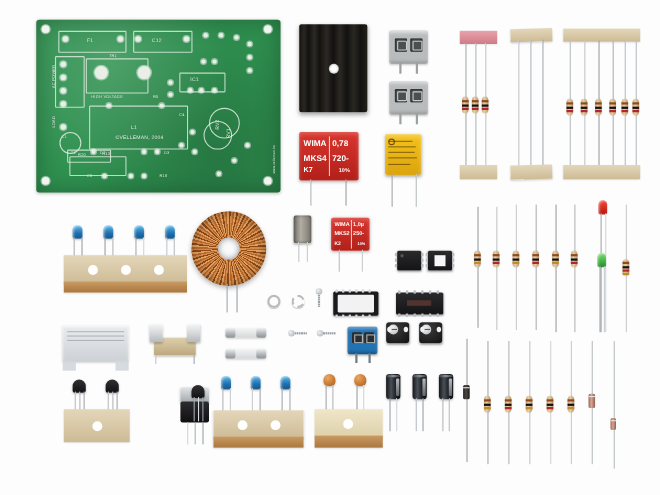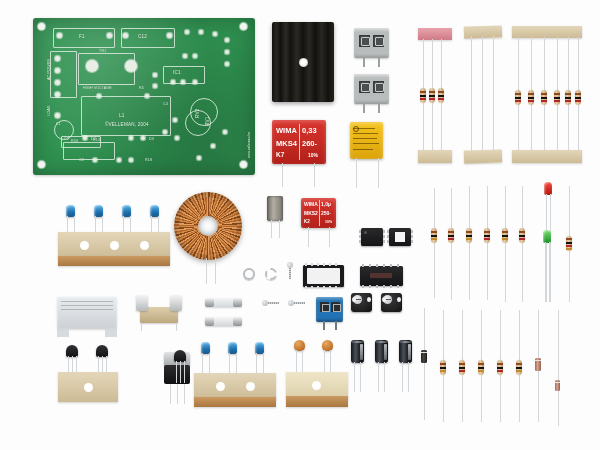--- a/index.html
+++ b/index.html
@@ -346,23 +346,23 @@
       <div class="band" style="top:3px;background:#8c4a1e;"></div>
         <div class="band" style="top:6.5px;background:#111;"></div>
         <div class="band" style="top:10px;background:#b3272a;"></div>
     </div>
     <div class="tape" style="left:512px;top:150px;width:70px;height:13px;"></div>
   </div>
 
   <div class="wima" style="left:272px;top:120px;width:54px;height:44px;">
     <div class="vline"></div>
     <span class="r1" style="left:4px;top:6px;font-size:7.5px;">WIMA</span>
-    <span class="r1" style="left:30px;top:6px;font-size:7.5px;">0,33</span>
+    <span class="r1" style="left:30px;top:6px;font-size:7.5px;">0,78</span>
     <span class="r2" style="left:4px;top:19px;font-size:7.5px;">MKS4</span>
-    <span class="r2" style="left:30px;top:19px;font-size:7.5px;">260-</span>
+    <span class="r2" style="left:30px;top:19px;font-size:7.5px;">720-</span>
     <span class="r3" style="left:4px;top:31px;font-size:6.5px;">K7</span>
     <span class="r3" style="left:36px;top:32px;font-size:5px;">10%</span>
   </div>
   <div class="lead" style="left:282px;top:163px;height:24px;"></div>
   <div class="lead" style="left:314px;top:163px;height:24px;"></div>
 
   <div class="ybox">
     <div class="logo"></div>
     <div class="ln" style="top:6px;width:22px;"></div>
     <div class="ln" style="top:11px;width:25px;"></div>

